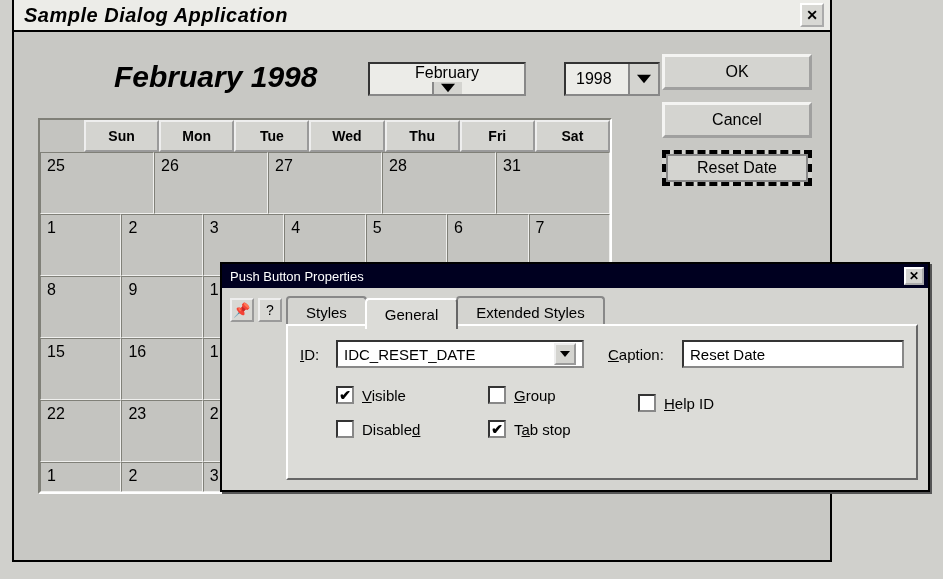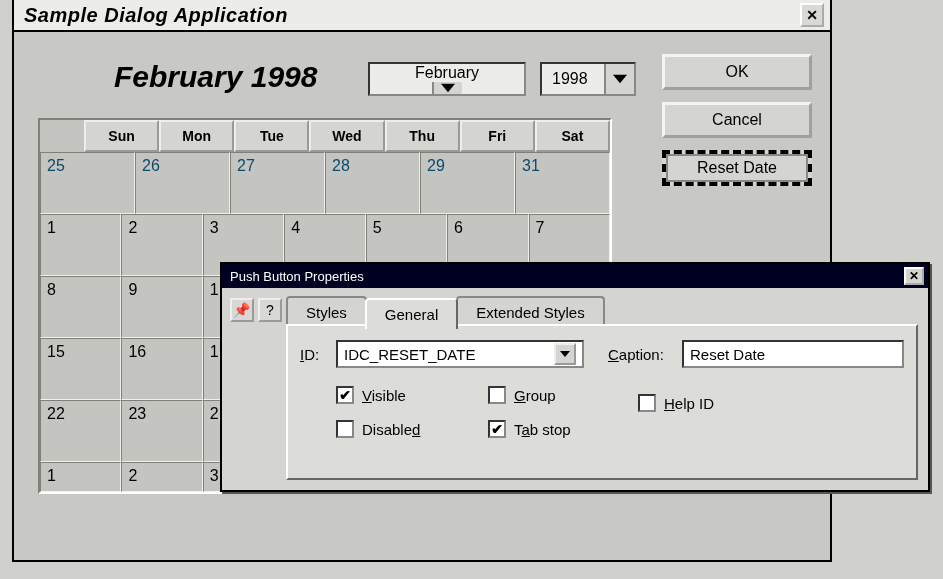--- a/index.html
+++ b/index.html
@@ -68,21 +68,21 @@
   .cal-head-row { display:flex;padding-left:44px; }
   .cal-head {
     flex:1; height:32px; display:flex; align-items:center; justify-content:center;
     font-weight:bold; font-size:14px; border:2px outset #eee; background:#d4d4d0;
   }
   .cal-row { display:flex; }
   .cal-cell {
     flex:1; height:62px; border:1px solid #808078; border-right-color:#f0f0ee; border-bottom-color:#f0f0ee;
     padding:4px 6px; font-size:16px;
   }
-  .cal-cell.dim { color:#0c4a6e; }
+  .cal-cell.dim { color:#000000; }
   .cal-row.short .cal-cell { height:30px; }
 
   
   .propwin {
     position:absolute; left:220px; top:262px; width:710px; height:230px;
     border:2px solid #000; background:#d4d4d0;
     box-shadow: 2px 2px 0 #555;
   }
   .prop-titlebar {
     height:24px; background:#000020; color:#fff; display:flex; align-items:center; justify-content:space-between;
@@ -149,21 +149,21 @@
 
     <div class="combo" style="left:354px; top:30px; width:158px;flex-direction:column;">
       <span class="combo-text">February</span>
       <div class="combo-btn">
         <svg viewBox="0 0 10 6">
               <polygon points="0,0 10,0 5,6" fill="#000"></polygon>
             </svg>
       </div>
     </div>
 
-    <div class="combo" style="left:526px; top:30px; width:96px;">
+    <div class="combo" style="left:550px; top:30px; width:96px;">
       <span class="combo-text">1998</span>
       <div class="combo-btn">
         <svg viewBox="0 0 10 6">
               <polygon points="0,0 10,0 5,6" fill="#000"></polygon>
             </svg>
       </div>
     </div>
 
     <div class="cmd-button" style="left:648px; top:22px;">
       <span>OK</span>
@@ -184,21 +184,20 @@
         <div class="cal-head">Thu</div>
         <div class="cal-head">Fri</div>
         <div class="cal-head">Sat</div>
       </div>
       <div id="cal-rows">
             <div class="cal-row">
               <div class="cal-cell dim">25</div>
               <div class="cal-cell dim">26</div>
               <div class="cal-cell dim">27</div>
               <div class="cal-cell dim">28</div>
-              <div class="cal-cell dim">29</div>
               <div class="cal-cell dim">31</div>
             </div>
             <div class="cal-row">
               <div class="cal-cell">1</div>
               <div class="cal-cell">2</div>
               <div class="cal-cell">3</div>
               <div class="cal-cell">4</div>
               <div class="cal-cell">5</div>
               <div class="cal-cell">6</div>
               <div class="cal-cell">7</div>

